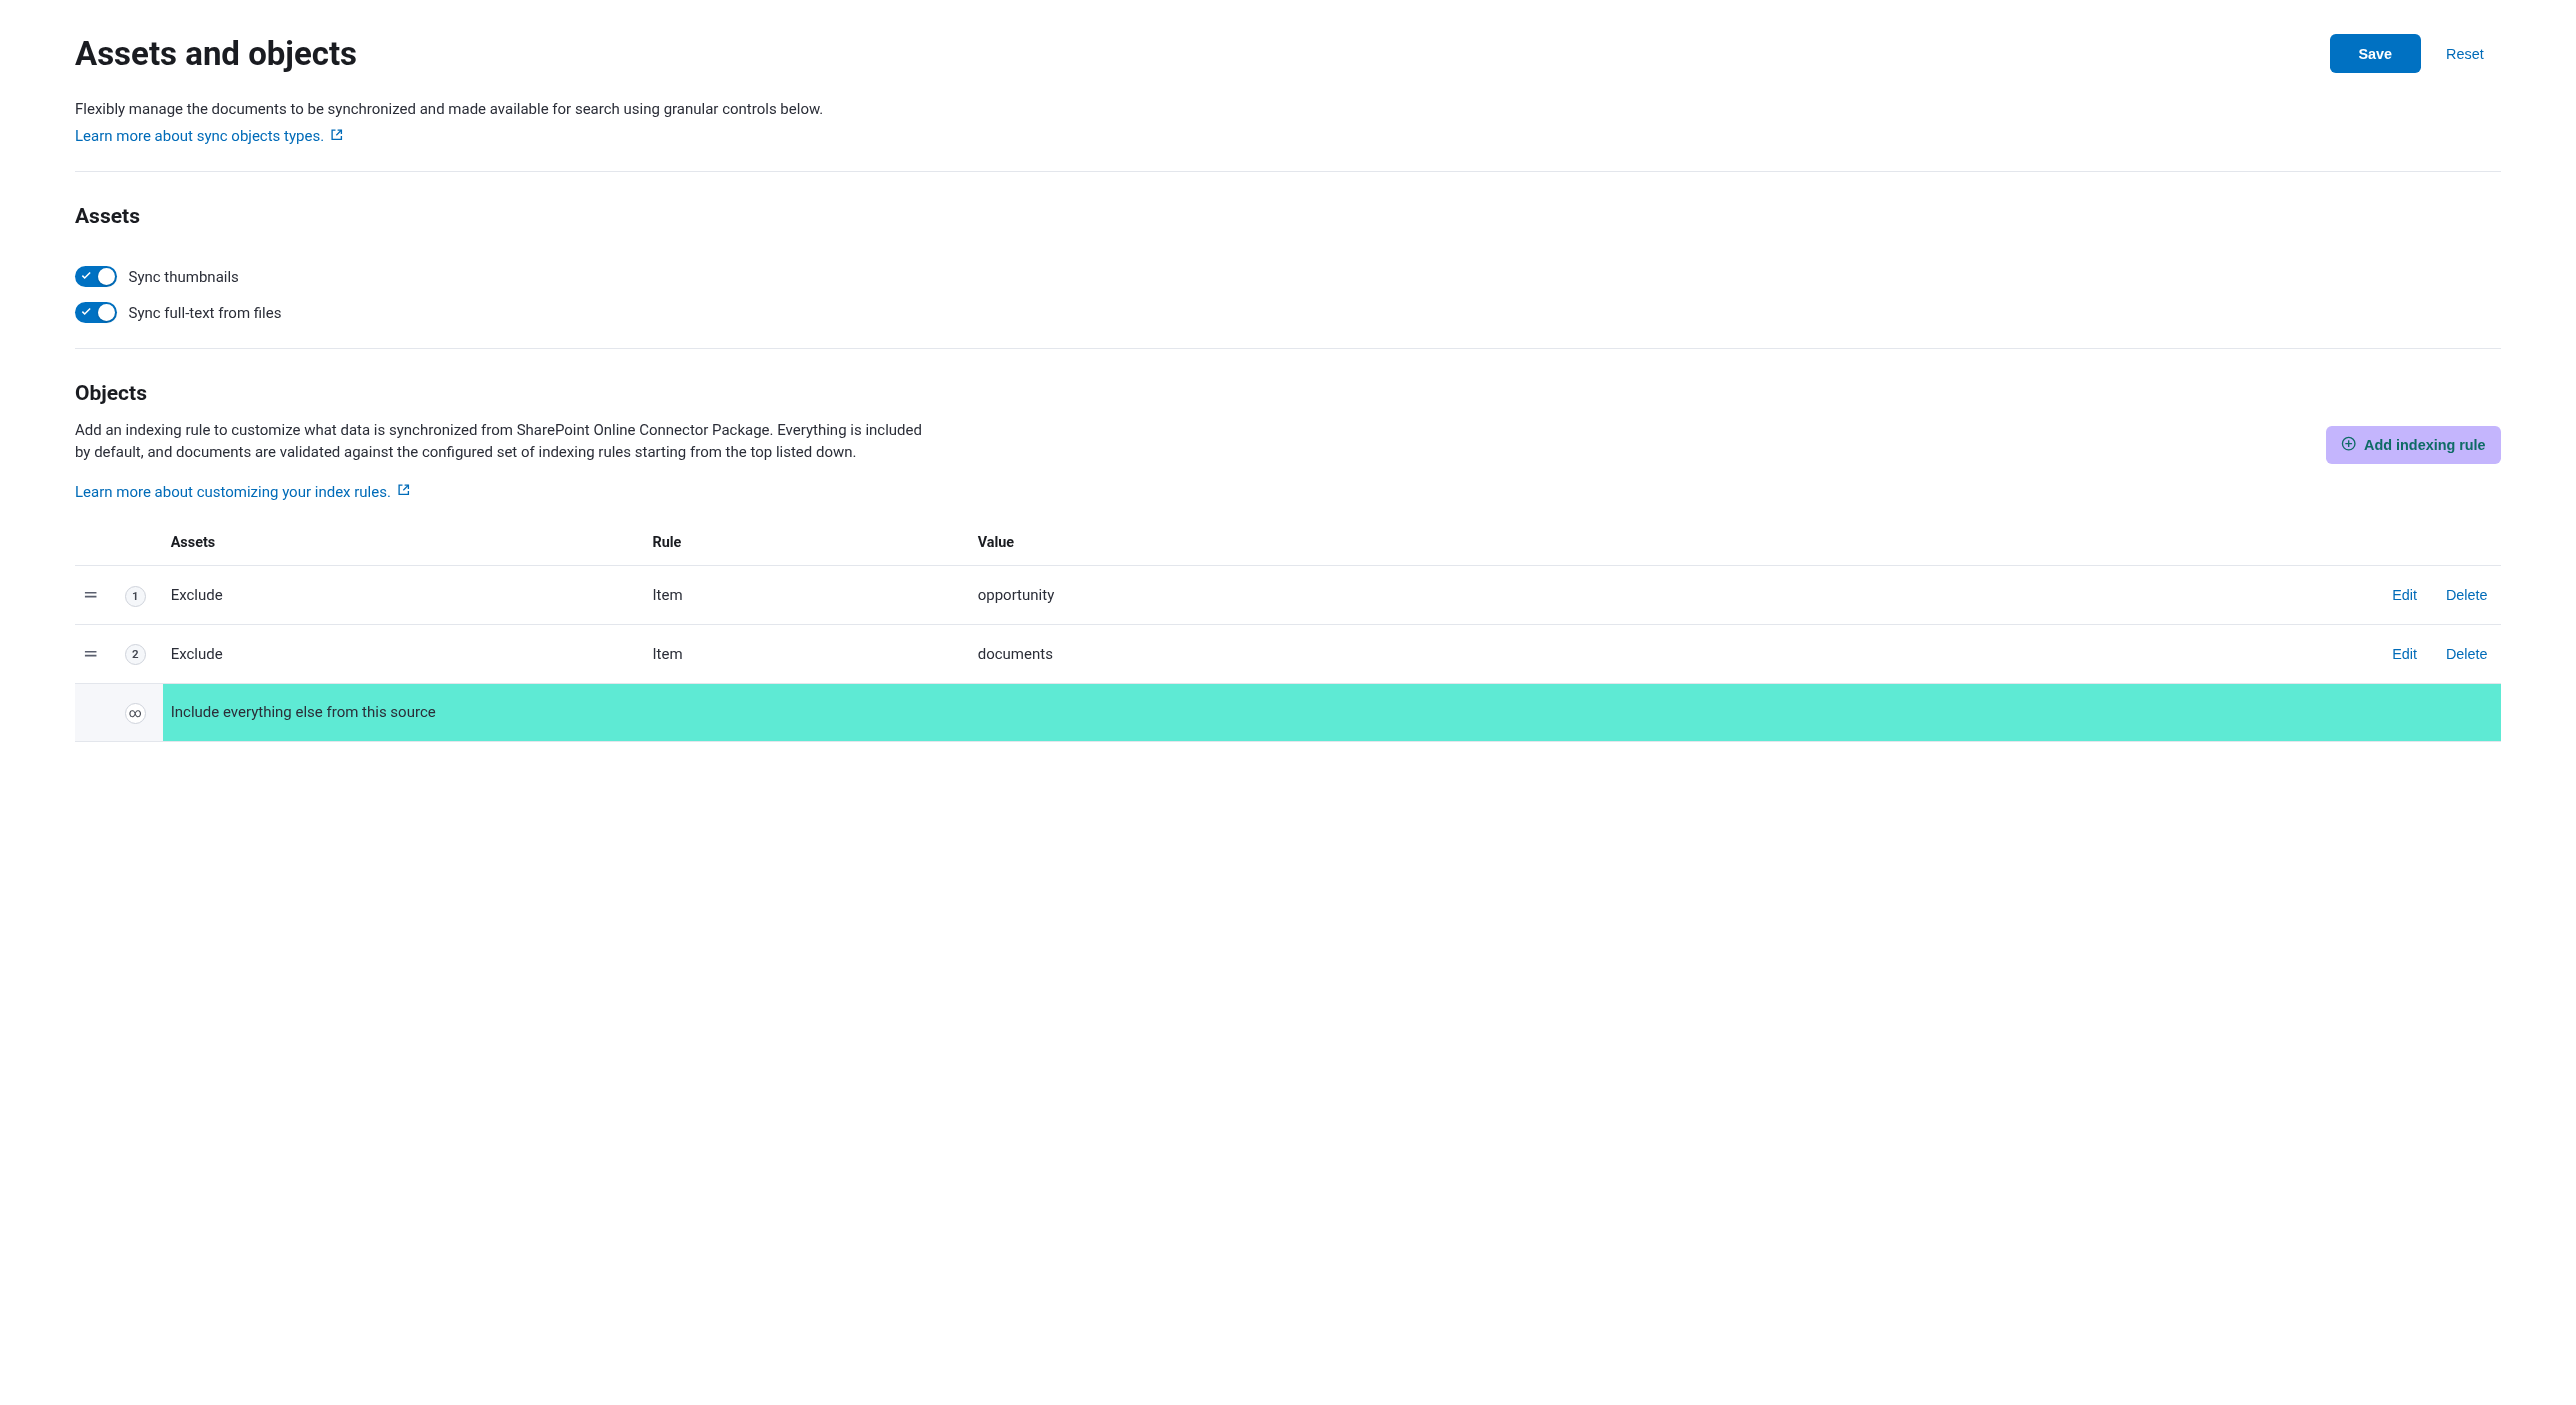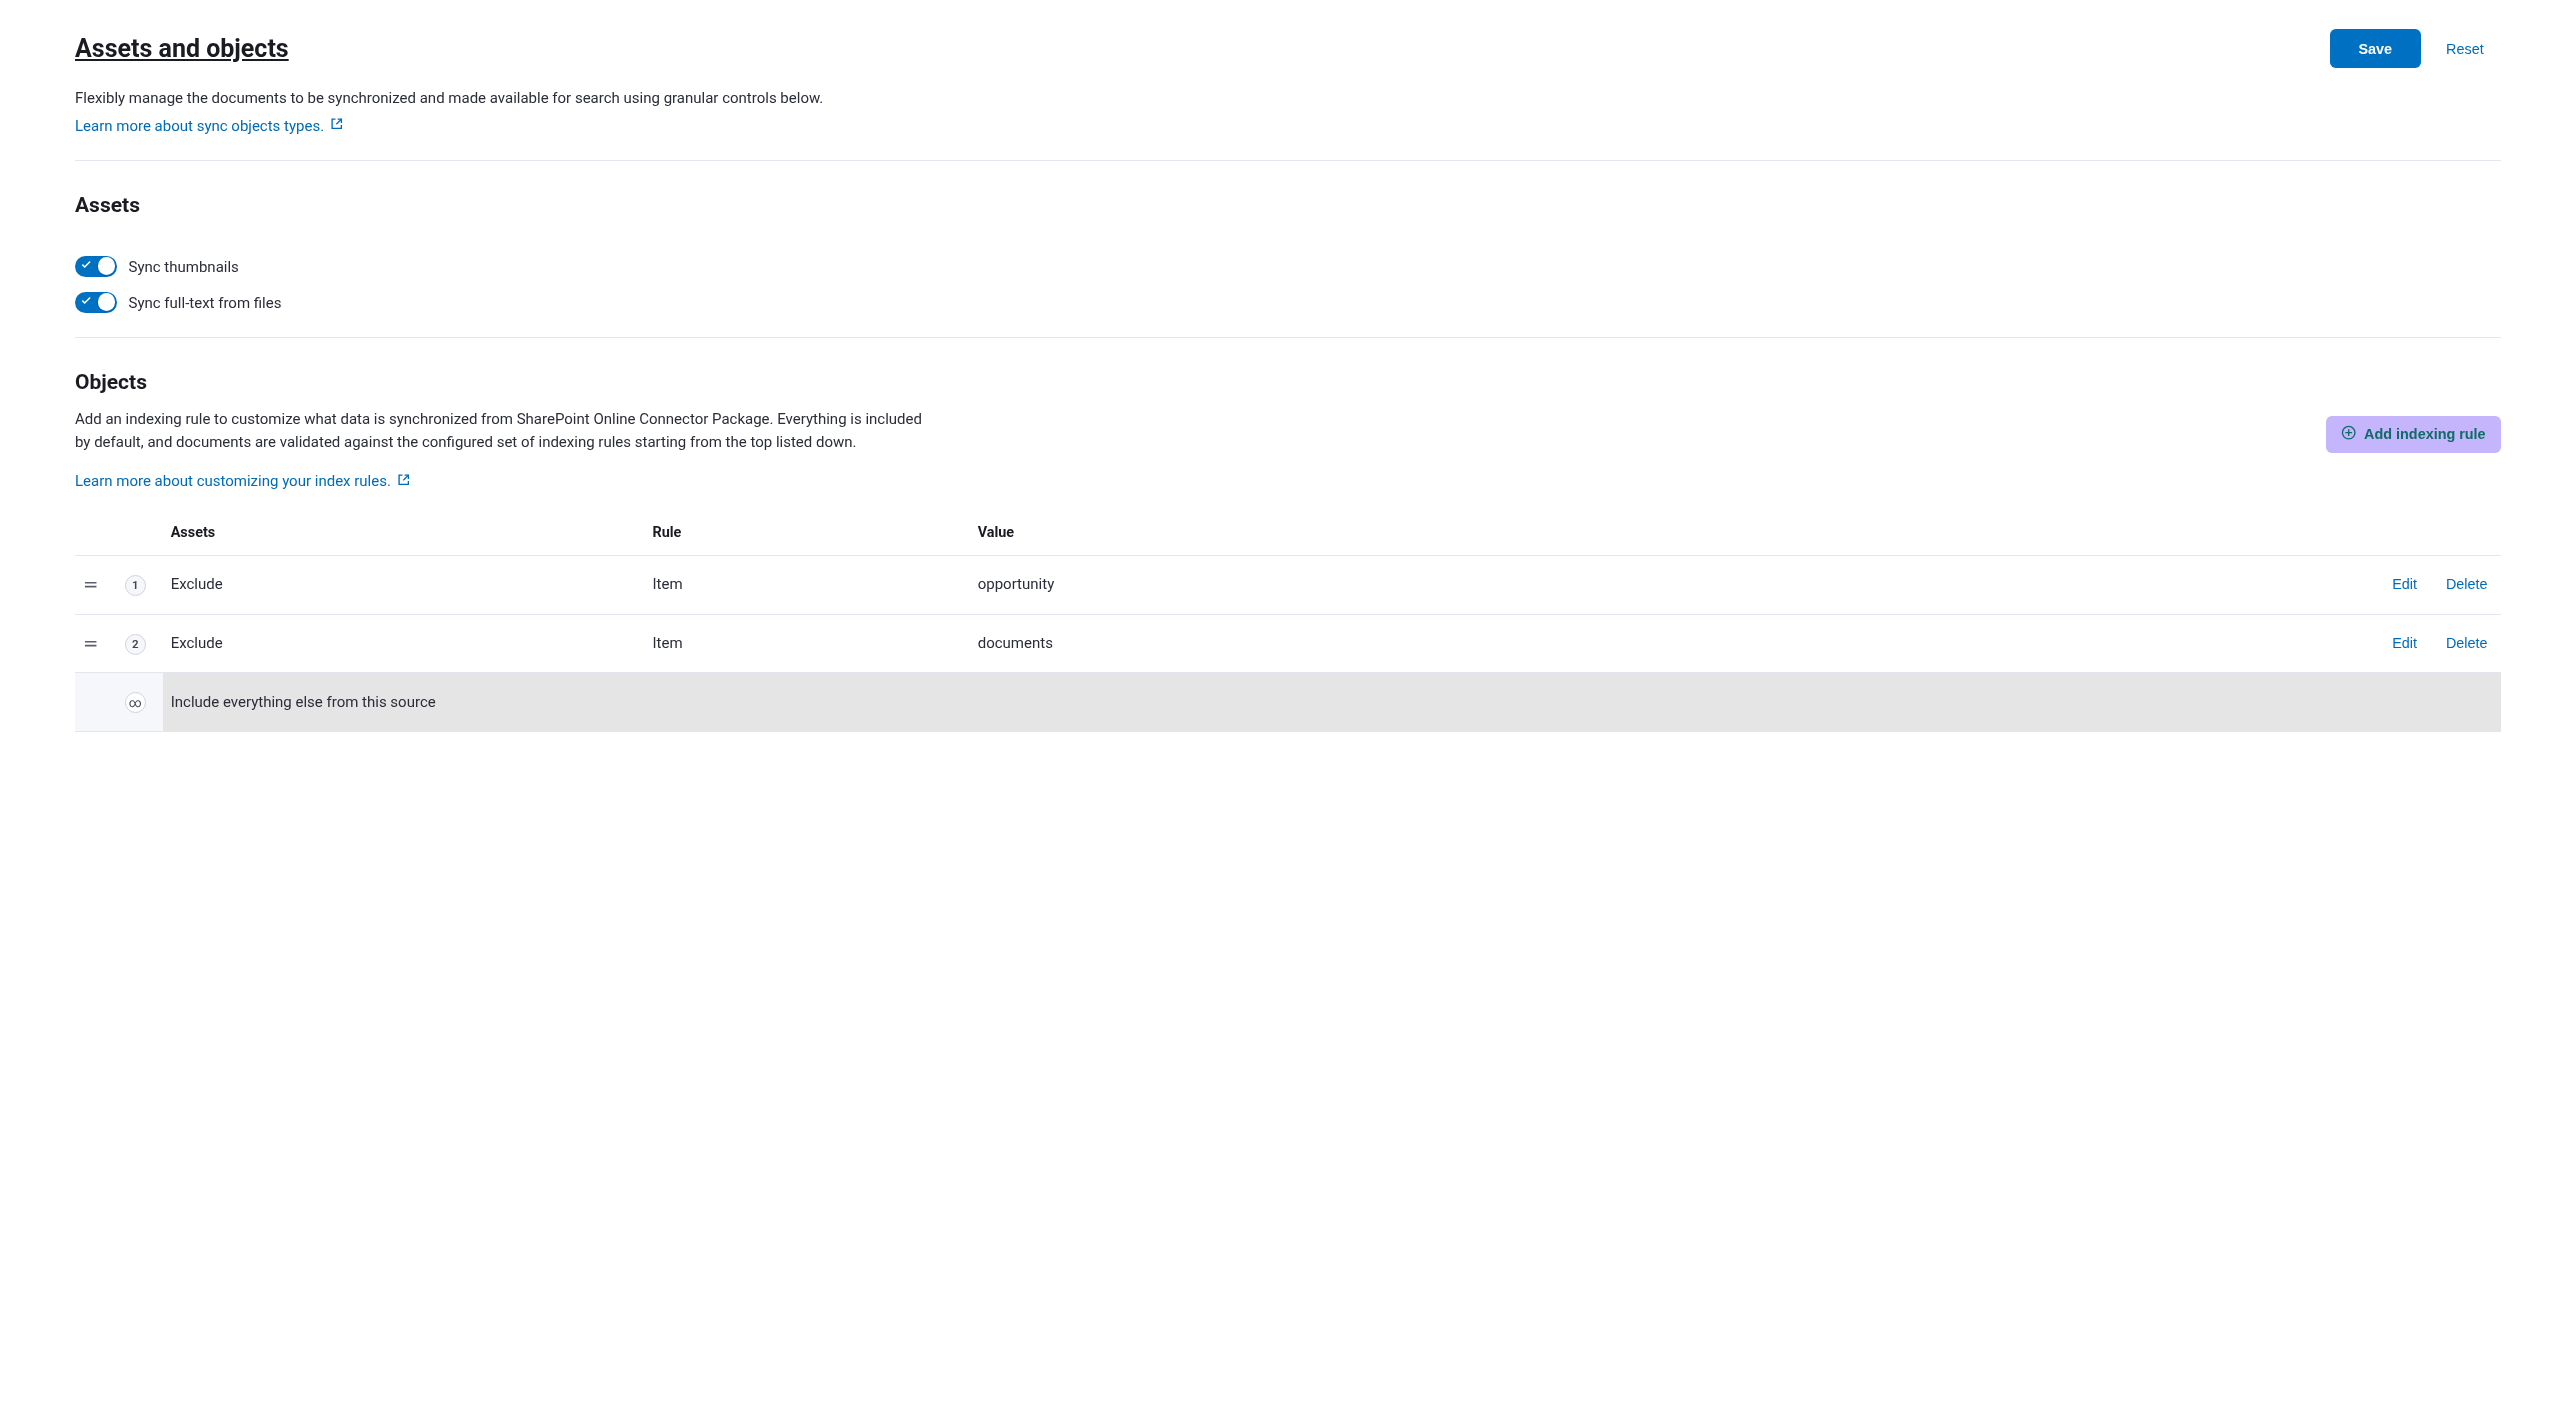--- a/index.html
+++ b/index.html
@@ -11,24 +11,23 @@
     font-size: 15px;
     line-height: 1.5;
   }
   .header-row {
     display: flex;
     justify-content: space-between;
     align-items: center;
     margin-bottom: 19px;
   }
   .page-title {
-    font-size: 25px;
+    font-size: 33px;
     font-weight: 700;
     color: #1a1c21;
-    text-decoration: underline;
   }
   .header-actions { display: flex; gap: 7.7px; align-items: center; }
   .btn-primary {
     background: #0071c2;
     color: #fff;
     border: none;
     border-radius: 5.8px;
     padding: 11.5px 29px;
     font-size: 14.4px;
     font-weight: 600;
@@ -105,21 +104,21 @@
     width:21px; height:21px; border-radius:50%; border:1px solid #cfd3db;
     background:#f5f7fa; font-size:11.5px; color:#41454f; font-weight:600;
   }
   .actions-col { text-align:right; white-space:nowrap; }
   .rule-action {
     color:#006bb8; background:transparent; border:none; font-weight:500;
     font-size:14.4px; cursor:pointer; padding: 0 5.8px;
   }
   .rule-action + .rule-action { margin-left: 13.5px; }
 
-  tr.default-row td { background: #e5e5e5; }
+  tr.default-row td { background: #5eead4; }
   tr.default-row td:first-child,
   tr.default-row td.num-col { background:#f6f7fa; }
   .infinity-badge {
     display:inline-flex; align-items:center; justify-content:center;
     width:21px; height:21px; border-radius:50%; border:1px solid #cfd3db;
     background:#fff; font-size:12.5px; color:#41454f;
   }
   .drag-icon svg { width:15.4px; height:15.4px; display:block; color:#5a5f6e; }
   th.spacer-col { width:42px; }
   th.num-th { width:46px; }

